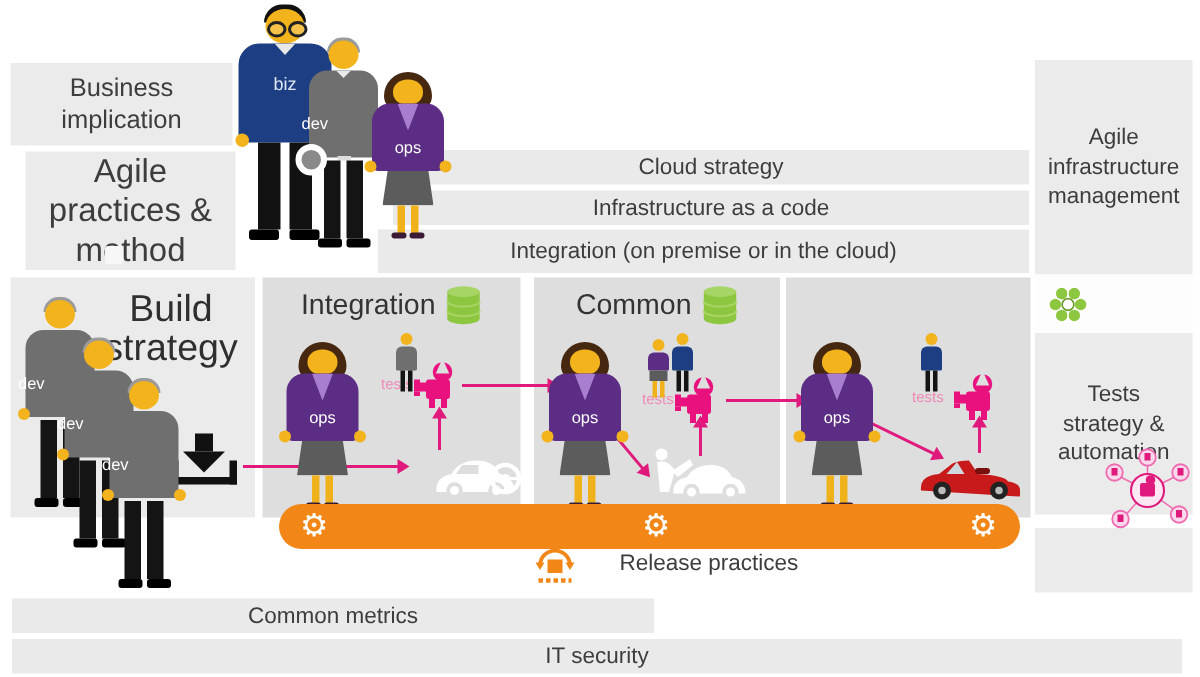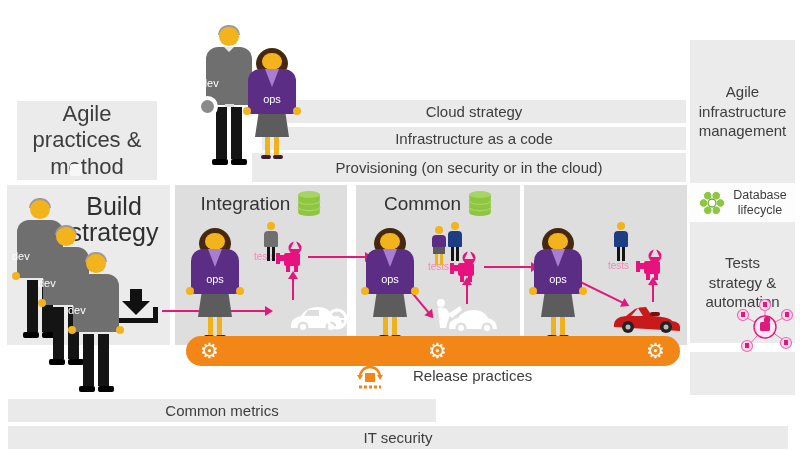--- a/index.html
+++ b/index.html
@@ -81,51 +81,53 @@
            border-right:14px solid transparent;border-top:14px solid #111}
   .dl-tray{position:absolute;left:0;top:18px;width:34px;height:11px;border:5px solid #111;border-top:none}
   .lens{width:13px;height:13px;border:4px solid #fff;border-radius:50%;background:#8a8a8a}
   .sq-icon{width:12px;height:12px;background:#f7f7f7;border-radius:2px}
 </style>
 </head>
 <body>
 
 <div id="stage">
 
+  <div class="abs panel ctr" style="left:7px;top:42px;width:148px;height:55px;font-size:17px;line-height:1.2">
+    <span style="display:block;width:120px">Business implication</span>
+  </div>
   <div class="abs panel ctr" style="left:17px;top:101px;width:140px;height:79px;font-size:22px;line-height:1.2">
     <span style="display:block;width:125px">Agile practices &amp; method</span>
   </div>
   <div class="abs sq-icon" style="left:70px;top:164px"></div>
 
   <div class="abs band" style="left:262px;top:100px;width:424px;height:23px">
     <span>Cloud strategy</span>
   </div>
   <div class="abs band" style="left:262px;top:127px;width:424px;height:23px">
     <span>Infrastructure as a code</span>
   </div>
   <div class="abs band" style="left:252px;top:153px;width:434px;height:29px">
-    <span>Provisioning (on security or in the cloud)</span>
+    <span>Integration (on premise or in the cloud)</span>
   </div>
 
   <div class="abs panel ctr" style="left:690px;top:40px;width:105px;height:143px;font-size:15px;line-height:1.3">
     <span style="display:block;width:95px">Agile infrastructure management</span>
   </div>
   <div class="abs" style="left:690px;top:183px;width:105px;height:39px;background:#fdfdfd;display:flex;align-items:center;gap:5px;padding-left:8px;box-sizing:border-box">
     <svg width="28" height="28" viewBox="0 0 30 30">
       <g fill="#8dc63f" stroke="#fff" stroke-width="1">
         <circle cx="24" cy="15" r="4.6"></circle>
           <circle cx="19.5" cy="22.8" r="4.6"></circle>
           <circle cx="10.5" cy="22.8" r="4.6"></circle>
         <circle cx="6" cy="15" r="4.6"></circle>
           <circle cx="10.5" cy="7.2" r="4.6"></circle>
           <circle cx="19.5" cy="7.2" r="4.6"></circle>
       </g>
       <circle cx="15" cy="15" r="4.2" fill="#fff" stroke="#6fa02e" stroke-width="1.2"></circle>
     </svg>
-    <span style="font-size:12.5px;line-height:1.15;width:58px;text-align:center">Database lifecycle</span>
   </div>
   <div class="abs panel ctr" style="left:690px;top:222px;width:105px;height:121px;font-size:15px;line-height:1.3">
     <span style="display:block;width:80px">Tests strategy &amp; automation</span>
   </div>
   <div class="abs panel" style="left:690px;top:352px;width:105px;height:43px"></div>
 
   <svg class="abs" style="left:736px;top:298px" width="58" height="58" viewBox="0 0 58 58">
     <g stroke="#ef6ab0" stroke-width="1">
       <line x1="29" y1="29" x2="29" y2="6"></line>
         <line x1="29" y1="29" x2="51" y2="18"></line>
@@ -255,20 +257,35 @@
       <path d="M19 -1 L23.5 9 L14.5 9 Z" fill="#dedede"></path>
     <rect x="16" y="10" width="6" height="4" fill="#e9117e"></rect>
     <rect x="8" y="13" width="16" height="13" rx="2" fill="#e9117e"></rect>
     <rect x="0" y="15" width="9" height="6" fill="#e9117e"></rect>
       <rect x="0" y="13" width="4" height="3" fill="#e9117e"></rect>
       <rect x="0" y="21" width="4" height="3" fill="#e9117e"></rect>
     <rect x="10" y="26" width="4" height="6" fill="#e9117e"></rect>
       <rect x="18" y="26" width="4" height="6" fill="#e9117e"></rect>
   </svg>
 
+  <div class="abs pb" style="left:157px;top:3px">
+    <div class="hair"></div>
+      <div class="face"></div>
+    <div class="glass l"></div>
+      <div class="glass r"></div>
+    <div class="sweater"></div>
+      <div class="collar"></div>
+    <div class="plabel">biz</div>
+    <div class="hand l"></div>
+      <div class="hand r"></div>
+    <div class="leg l"></div>
+      <div class="leg r"></div>
+    <div class="shoe l"></div>
+      <div class="shoe r"></div>
+  </div>
   <div class="abs pm" style="left:201px;top:25px">
     <div class="hair"></div>
       <div class="face"></div>
     <div class="sweater"></div>
       <div class="collar"></div>
     <div class="plabel">dev</div>
     <div class="hand l"></div>
       <div class="hand r"></div>
     <div class="belt"></div>
     <div class="leg l"></div>

